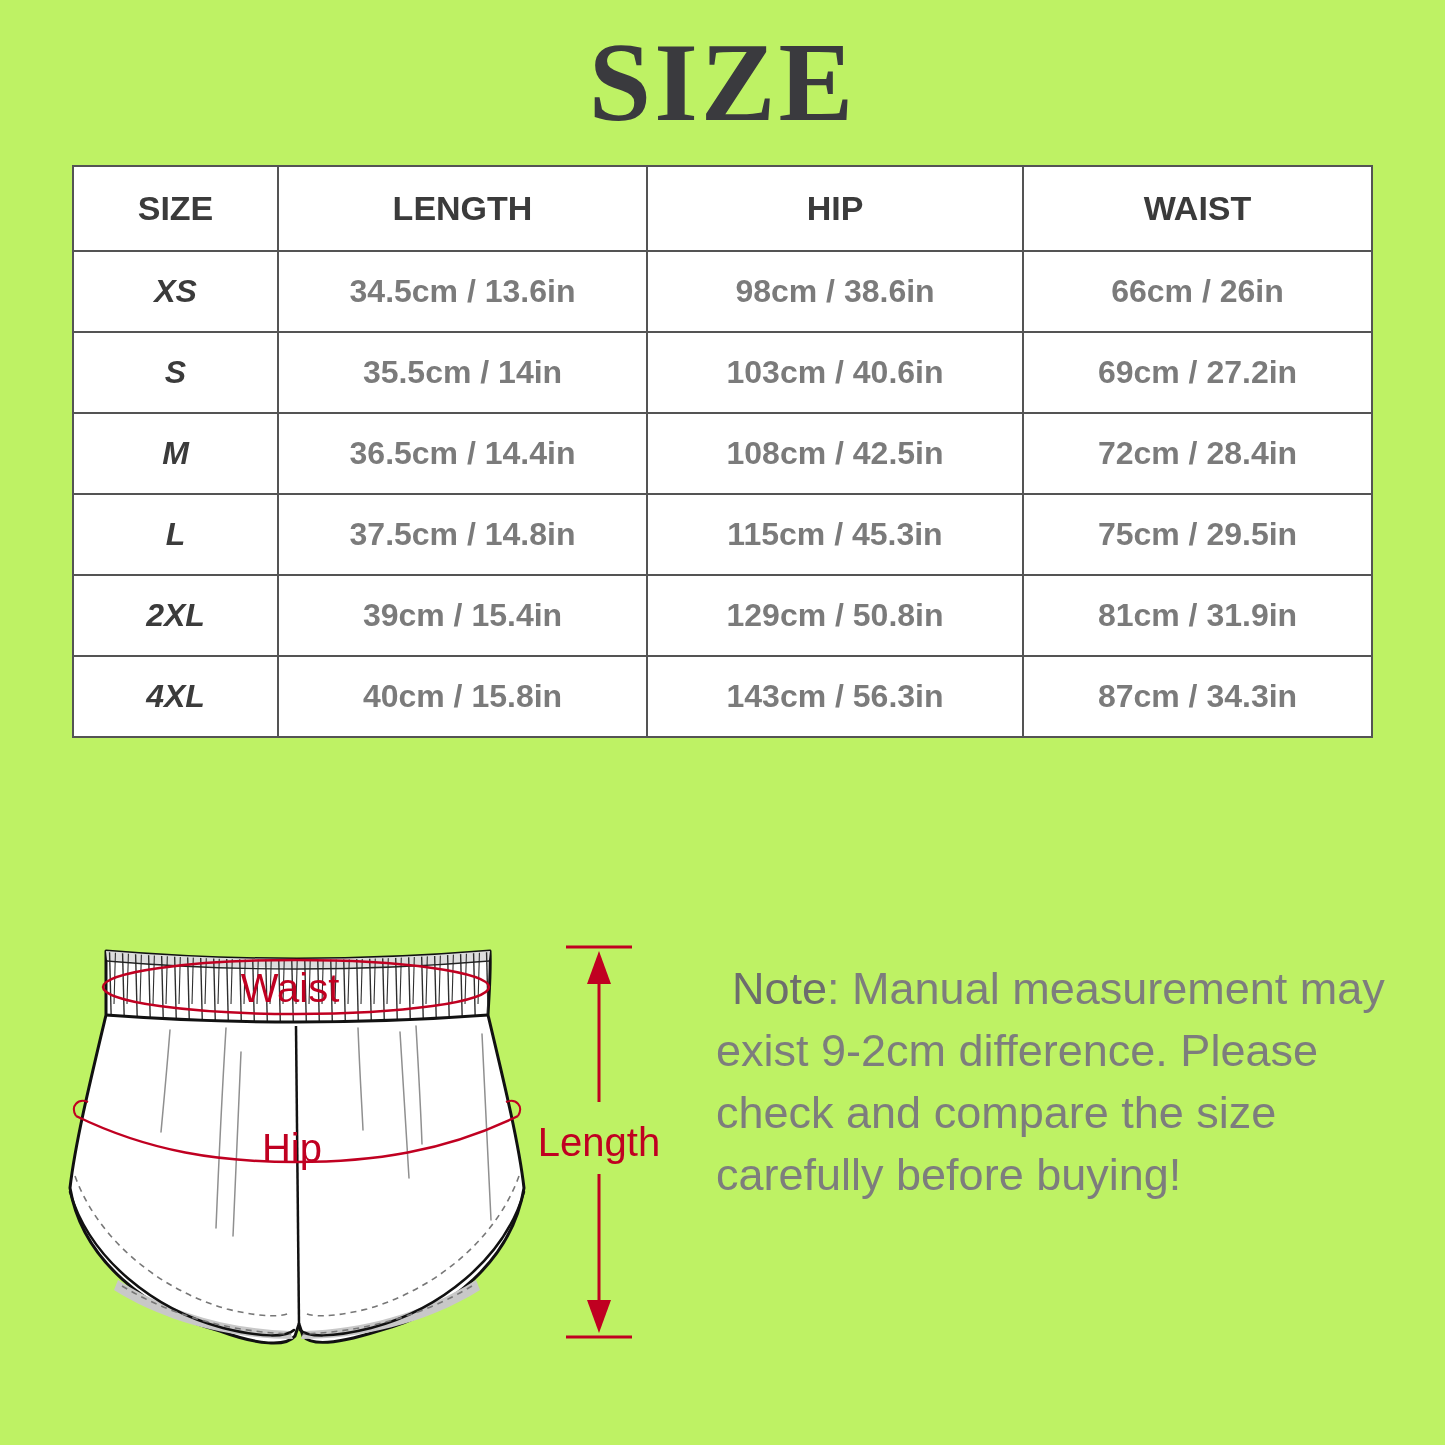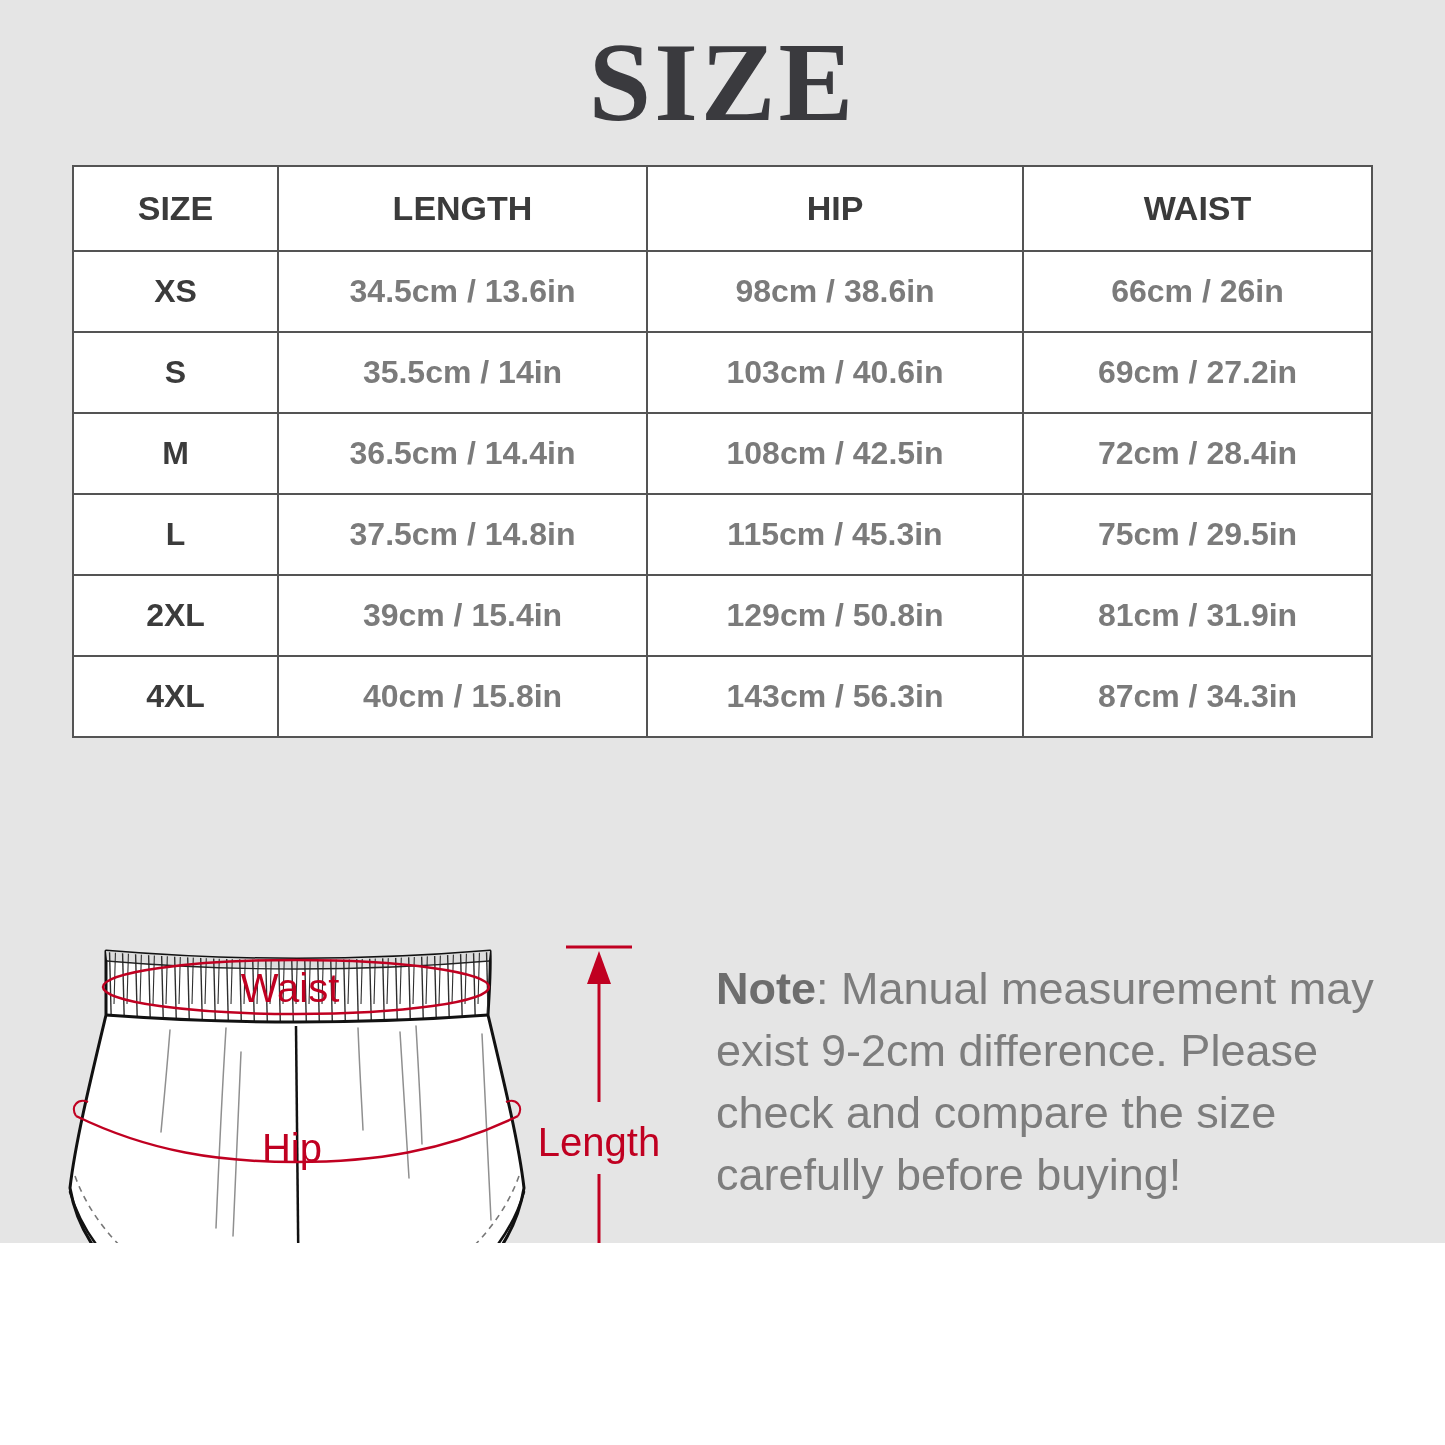--- a/index.html
+++ b/index.html
@@ -1,35 +1,35 @@
 <!DOCTYPE html>
 <html><head>
 <meta charset="utf-8">
 <style>
   html,body{margin:0;padding:0;background:#fff;}
-  .canvas{position:relative;width:1445px;height:1243px;background:#e5e5e5;
+  .canvas{position:relative;width:1445px;height:1445px;background:#bef264;
           font-family:"Liberation Sans",sans-serif;overflow:hidden;}
 
   .title{position:absolute;top:18px;left:0;width:100%;text-align:center;
          font-family:"Liberation Serif",serif;font-weight:700;font-size:112px;
          color:#3a3a3e;letter-spacing:3px;}
 
   table.size-table{position:absolute;left:72px;top:165px;width:1299px;height:573px;
          border-collapse:collapse;table-layout:fixed;}
   .size-table th,.size-table td{border:2px solid #545454;text-align:center;
          vertical-align:middle;padding:0;background:#fff;}
   .size-table th{font-size:34px;font-weight:700;color:#3b3b3b;}
   .size-table td{font-size:32px;color:#7b7b7b;font-weight:700;}
-  .size-table td.size-col{font-weight:700;color:#3b3b3b;}
+  .size-table td.size-col{font-weight:700;color:#3b3b3b;font-style:italic;}
 
   .diagram{position:absolute;left:60px;top:930px;width:620px;height:470px;}
 
   .note{position:absolute;left:716px;top:958px;width:672px;
         font-size:45px;line-height:62px;color:#7d7d7d;}
-  .note b{color:#6d6d6d;font-weight:700;}
+  .note b{color:#6d6d6d;font-weight:400;margin-left:16px;}
 </style>
 </head>
 <body>
 
 <div class="canvas">
 
   <div class="title">SIZE</div>
 
   <table class="size-table">
     <colgroup>

